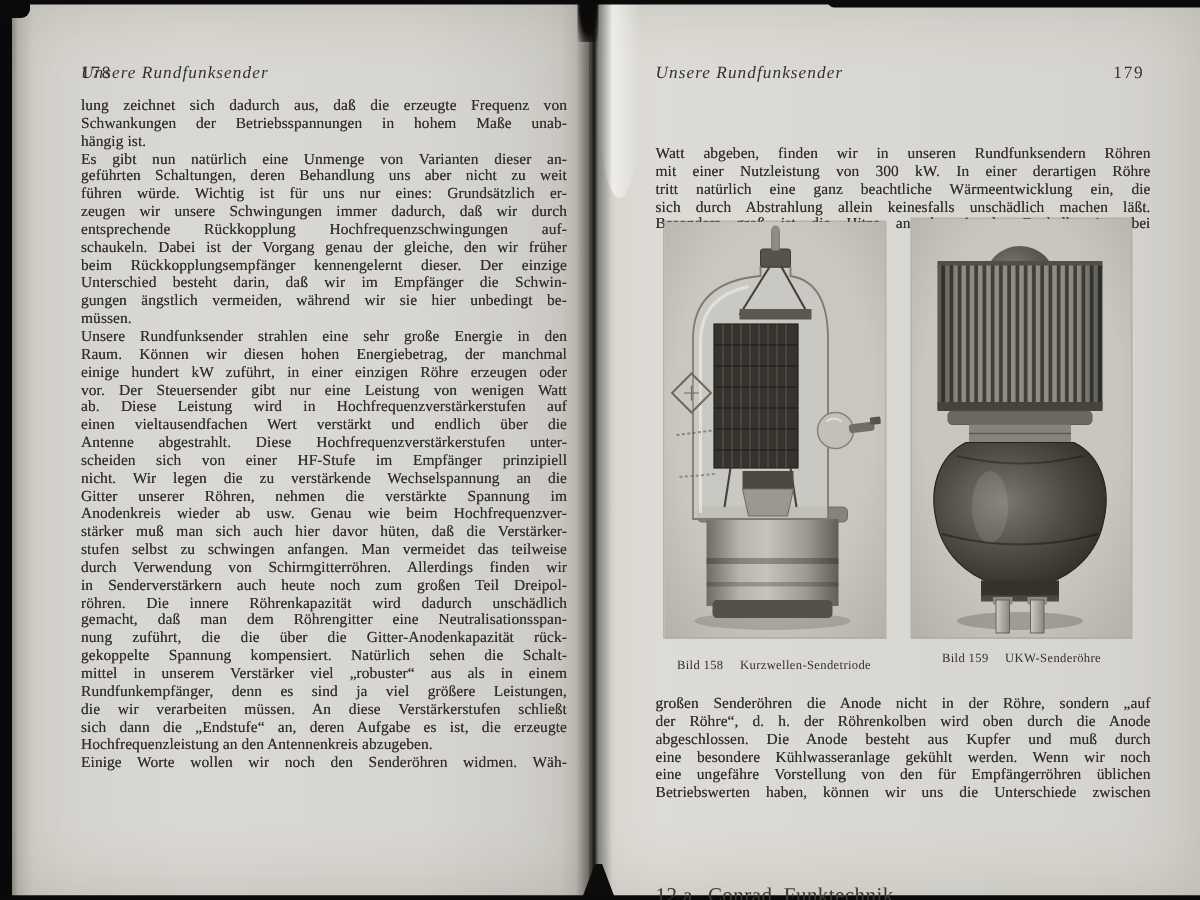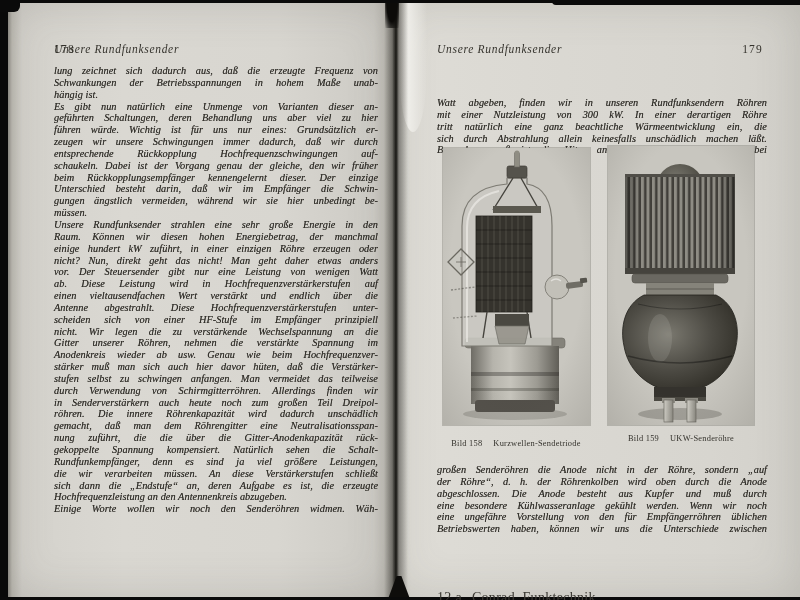--- a/index.html
+++ b/index.html
@@ -31,21 +31,21 @@
   .gutter-wedge{position:absolute;left:384px;top:576px;width:30px;height:24px;background:#0e0d0b;
     clip-path:polygon(42% 0,58% 0,88% 100%,12% 100%);}
 
   
   .running-head{position:absolute;top:43px;font-size:11.5px;color:#34322c;}
   .run-title{font-style:italic;letter-spacing:.7px;text-align:left;}
   .pagenum{letter-spacing:1.2px;}
   .tcol{position:absolute;color:#312f2a;}
   .tline{font-size:10.3px;line-height:11.85px;letter-spacing:.05px;
     text-align:justify;text-align-last:justify;white-space:normal;
-    text-shadow:0 0 .4px rgba(49,47,42,.75);font-style:italic;}
+    text-shadow:0 0 .4px rgba(49,47,42,.75);}
   .tline.last{text-align-last:left;}
 
   
   .photo{position:absolute;background:#c9c7c0;box-shadow:0 0 0 1px rgba(110,108,100,.35), inset 0 0 22px rgba(95,93,85,.30);}
   .photo svg{display:block;width:100%;height:100%;}
   .caption{position:absolute;display:flex;justify-content:center;gap:11px;
     font-size:8.4px;letter-spacing:.25px;color:#34322c;white-space:nowrap;}
   .footer-line{position:absolute;left:437px;top:542px;font-size:14px;color:#3a3832;letter-spacing:.3px;margin-top:48px;}
   .footer-line .mark{margin-right:10px;}
 </style>
@@ -67,49 +67,49 @@
   <div class="edge-bottom"></div>
 
   <div class="running-head pagenum" style="left:54px;">178</div>
   <div class="running-head run-title" style="left:54px;width:324px;">Unsere Rundfunksender</div>
 
   <div class="tcol" style="left:54px;top:65px;width:324px;">
       <div class="tline">lung zeichnet sich dadurch aus, daß die erzeugte Frequenz von</div>
       <div class="tline">Schwankungen der Betriebsspannungen in hohem Maße unab-</div>
       <div class="tline last">hängig ist.</div>
       <div class="tline">Es gibt nun natürlich eine Unmenge von Varianten dieser an-</div>
-      <div class="tline">geführten Schaltungen, deren Behandlung uns aber viel zu hier</div>
+      <div class="tline">geführten Schaltungen, deren Behandlung uns aber nicht zu weit</div>
       <div class="tline">führen würde. Wichtig ist für uns nur eines: Grundsätzlich er-</div>
       <div class="tline">zeugen wir unsere Schwingungen immer dadurch, daß wir durch</div>
       <div class="tline">entsprechende Rückkopplung Hochfrequenzschwingungen auf-</div>
       <div class="tline">schaukeln. Dabei ist der Vorgang genau der gleiche, den wir früher</div>
       <div class="tline">beim Rückkopplungsempfänger kennengelernt dieser. Der einzige</div>
       <div class="tline">Unterschied besteht darin, daß wir im Empfänger die Schwin-</div>
       <div class="tline">gungen ängstlich vermeiden, während wir sie hier unbedingt be-</div>
       <div class="tline last">müssen.</div>
       <div class="tline">Unsere Rundfunksender strahlen eine sehr große Energie in den</div>
       <div class="tline">Raum. Können wir diesen hohen Energiebetrag, der manchmal</div>
       <div class="tline">einige hundert kW zuführt, in einer einzigen Röhre erzeugen oder</div>
-      <div class="tline">nicht? Nun, direkt geht das nicht! Man geht daher etwas anders</div>
       <div class="tline">vor. Der Steuersender gibt nur eine Leistung von wenigen Watt</div>
       <div class="tline">ab. Diese Leistung wird in Hochfrequenzverstärkerstufen auf</div>
       <div class="tline">einen vieltausendfachen Wert verstärkt und endlich über die</div>
       <div class="tline">Antenne abgestrahlt. Diese Hochfrequenzverstärkerstufen unter-</div>
       <div class="tline">scheiden sich von einer HF-Stufe im Empfänger prinzipiell</div>
       <div class="tline">nicht. Wir legen die zu verstärkende Wechselspannung an die</div>
       <div class="tline">Gitter unserer Röhren, nehmen die verstärkte Spannung im</div>
       <div class="tline">Anodenkreis wieder ab usw. Genau wie beim Hochfrequenzver-</div>
       <div class="tline">stärker muß man sich auch hier davor hüten, daß die Verstärker-</div>
       <div class="tline">stufen selbst zu schwingen anfangen. Man vermeidet das teilweise</div>
       <div class="tline">durch Verwendung von Schirmgitterröhren. Allerdings finden wir</div>
       <div class="tline">in Senderverstärkern auch heute noch zum großen Teil Dreipol-</div>
       <div class="tline">röhren. Die innere Röhrenkapazität wird dadurch unschädlich</div>
       <div class="tline">gemacht, daß man dem Röhrengitter eine Neutralisationsspan-</div>
       <div class="tline">nung zuführt, die die über die Gitter-Anodenkapazität rück-</div>
       <div class="tline">gekoppelte Spannung kompensiert. Natürlich sehen die Schalt-</div>
+      <div class="tline">mittel in unserem Verstärker viel „robuster“ aus als in einem</div>
       <div class="tline">Rundfunkempfänger, denn es sind ja viel größere Leistungen,</div>
       <div class="tline">die wir verarbeiten müssen. An diese Verstärkerstufen schließt</div>
       <div class="tline">sich dann die „Endstufe“ an, deren Aufgabe es ist, die erzeugte</div>
       <div class="tline last">Hochfrequenzleistung an den Antennenkreis abzugeben.</div>
       <div class="tline">Einige Worte wollen wir noch den Senderöhren widmen. Wäh-</div>
     </div>
 
   <div class="running-head run-title" style="left:437px;width:326px;">Unsere Rundfunksender</div>
   <div class="running-head pagenum" style="left:437px;width:326px;text-align:right;">179</div>
 

